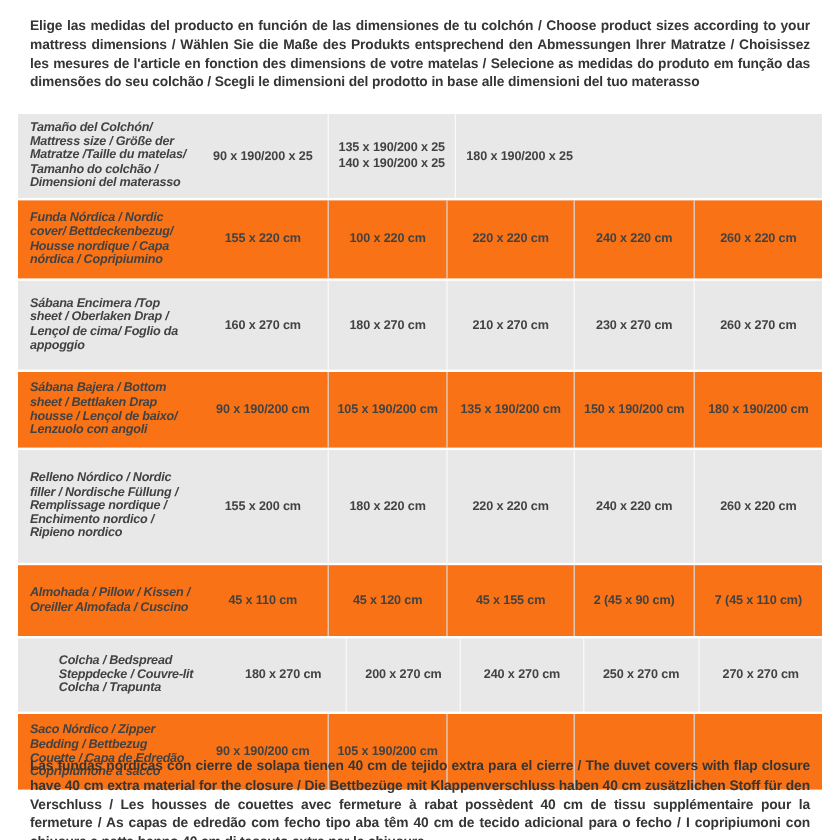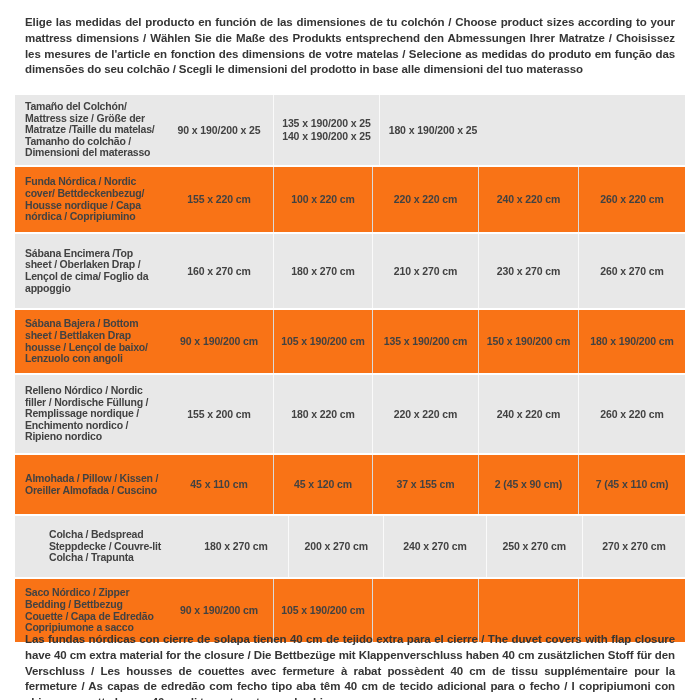--- a/index.html
+++ b/index.html
@@ -40,37 +40,38 @@
     align-items: center;
     background: #f97316;
     margin-bottom: 2px;
     box-sizing: border-box;
   }
   .row.alt { background: #e8e8e8; }
   .r1 { height: 70px; }
   .r2 { height: 65px; }
   .r3 { height: 74px; }
   .r4 { height: 63px; }
-  .r5 { height: 78px; }
+  .r5 { height: 94px; }
   .r6 { height: 59px; }
   .r7 { height: 61px; padding-left: 24px; }
   .r8 { height: 63px; }
   .cell {
     box-sizing: border-box;
     color: #424242;
     font-weight: bold;
   }
   .cell.label {
     width: 150px;
     padding-left: 10px;
     padding-right: 4px;
     font-size: 10.5px;
     line-height: 11.6px;
     letter-spacing: -0.2px;
     text-align: left;
+    font-style: italic;
   }
   .cell.val {
     font-size: 10.5px;
     line-height: 13px;
     text-align: center;
     white-space: pre-line;
     align-self: stretch;
     display: flex;
     align-items: center;
     justify-content: center;
@@ -145,21 +146,21 @@
     <div class="cell val c2">180 x 220 cm</div>
     <div class="cell val c3">220 x 220 cm</div>
     <div class="cell val c4">240 x 220 cm</div>
     <div class="cell val c5">260 x 220 cm</div>
   </div>
 
   <div class="row r6">
     <div class="cell label">Almohada  / Pillow / Kissen / Oreiller Almofada / Cuscino</div>
     <div class="cell val c1">45 x 110 cm</div>
     <div class="cell val c2">45 x 120 cm</div>
-    <div class="cell val c3">37 x 155 cm</div>
+    <div class="cell val c3">45 x 155 cm</div>
     <div class="cell val c4">2 (45 x 90 cm)</div>
     <div class="cell val c5">7 (45 x 110 cm)</div>
   </div>
 
   <div class="row r7 alt">
     <div class="cell label">Colcha / Bedspread Steppdecke / Couvre-lit Colcha / Trapunta</div>
     <div class="cell val c1">180 x 270 cm</div>
     <div class="cell val c2">200 x 270 cm</div>
     <div class="cell val c3">240 x 270 cm</div>
     <div class="cell val c4">250 x 270 cm</div>

